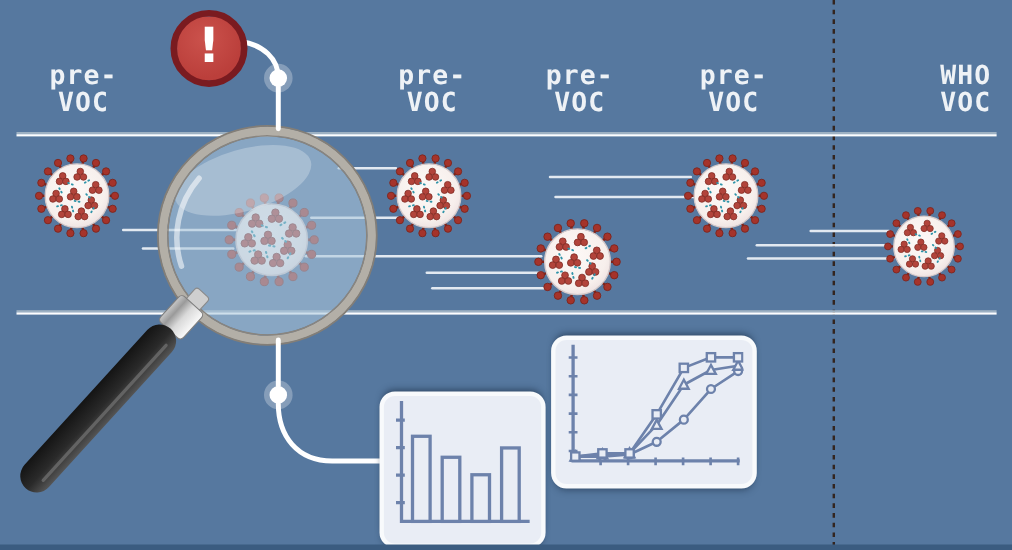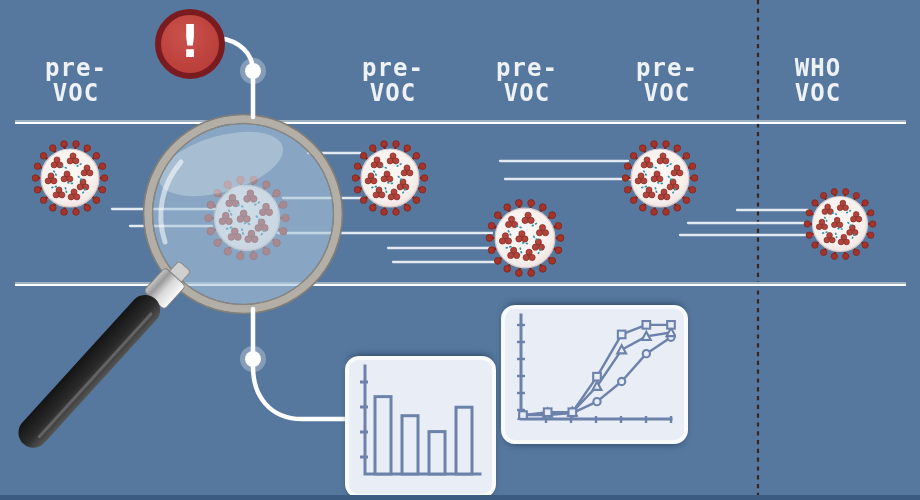--- a/index.html
+++ b/index.html
@@ -677,21 +677,21 @@
         <circle cx="253" cy="71" r="8" fill="#ffffff"></circle>
         <circle cx="253" cy="359" r="13" fill="#ffffff" opacity="0.28"></circle>
         <circle cx="253" cy="359" r="8" fill="#ffffff"></circle>
       </g>
     </svg>
 
   <div class="lane-label" id="lane-0" style="left: 76px;"><span>pre-</span><br><span>VOC</span></div>
   <div class="lane-label" id="lane-1" style="left: 393px;"><span>pre-</span><br><span>VOC</span></div>
   <div class="lane-label" id="lane-2" style="left: 527px;"><span>pre-</span><br><span>VOC</span></div>
   <div class="lane-label" id="lane-3" style="left: 667px;"><span>pre-</span><br><span>VOC</span></div>
-  <div class="lane-label" id="lane-4" style="left: 818px;"><span>WHO</span><br><span>VOC</span></div>
+  <div class="lane-label" id="lane-4" style="left: 878px;"><span>WHO</span><br><span>VOC</span></div>
 
   <div class="alert">
     <span>!</span>
   </div>
 
   <div class="chart-box" id="bar-box">
     <svg id="barsvg" width="135" height="126" viewBox="0 0 135 126">
         <g>
           <path d="M 16 6 L 16 114 L 131 114" stroke="#6d82ab" stroke-width="3" fill="none" stroke-linecap="square"></path>
           <line x1="11" y1="22" x2="19" y2="22" stroke="#6d82ab" stroke-width="3"></line>

